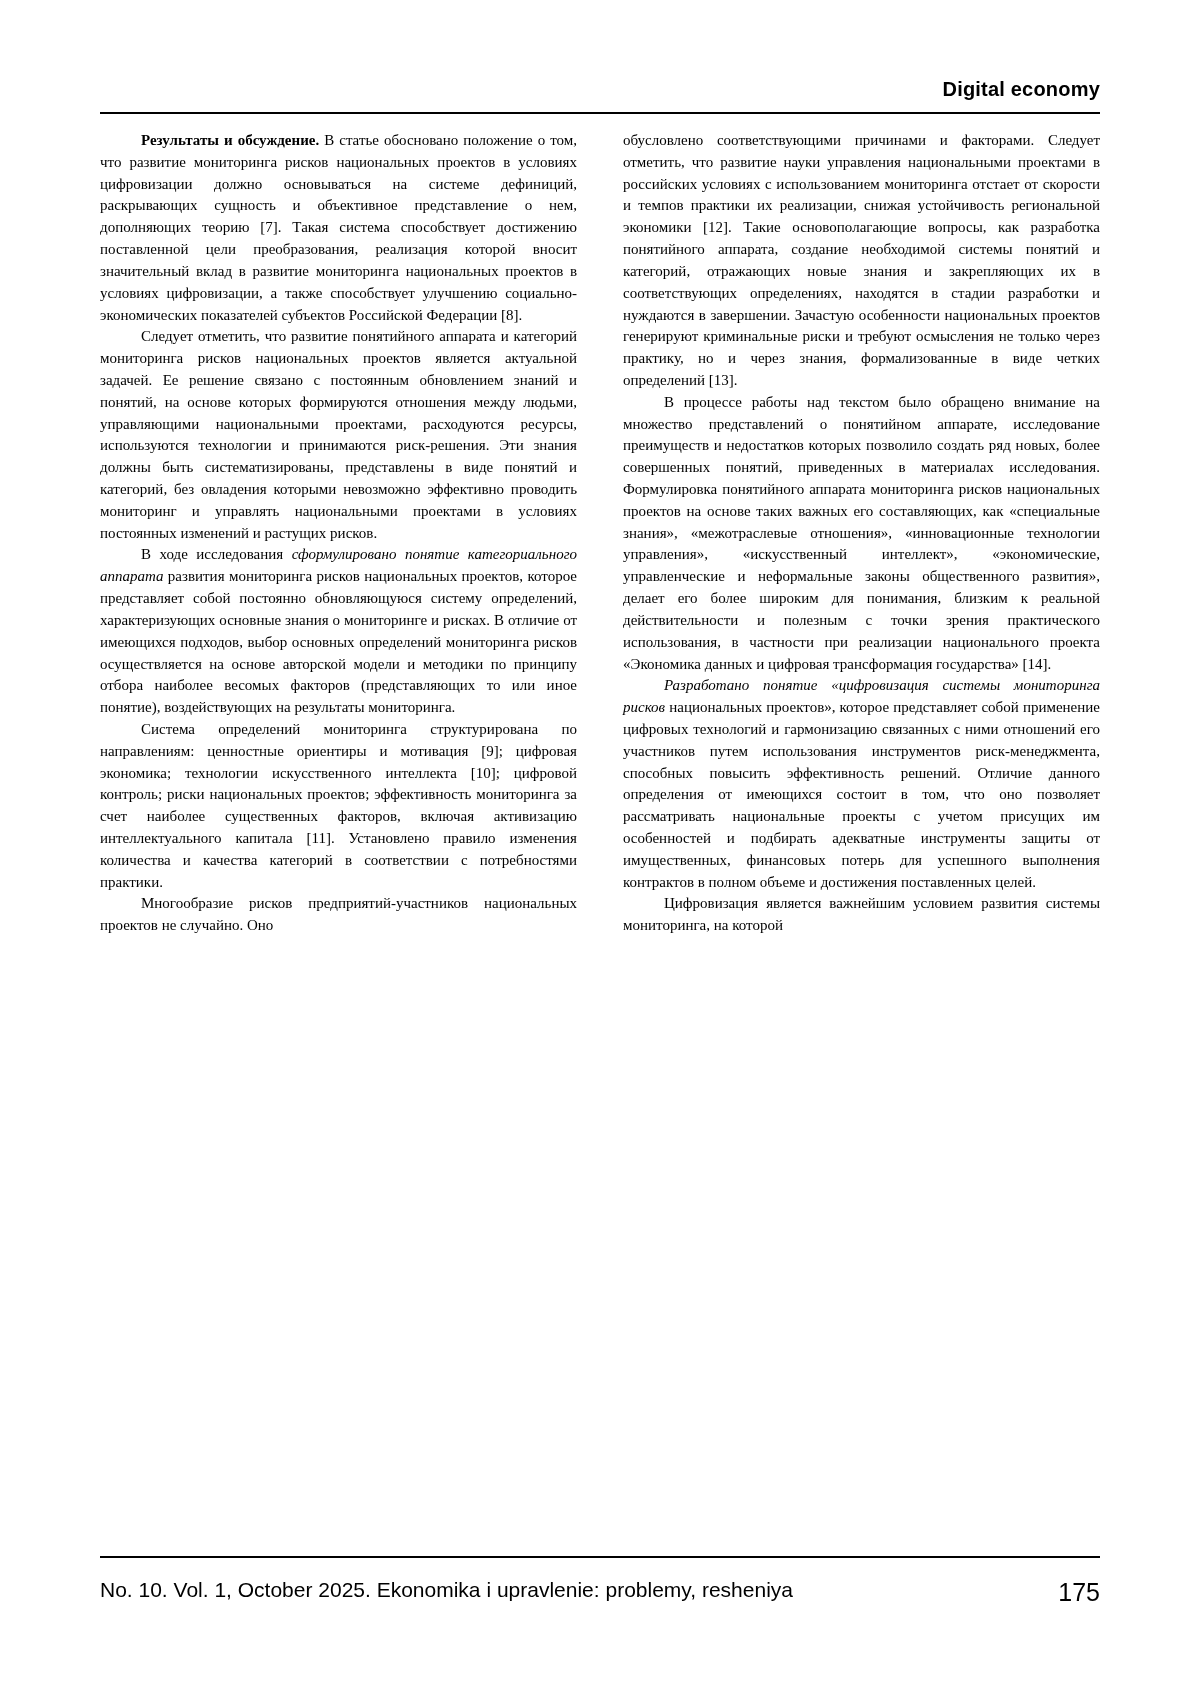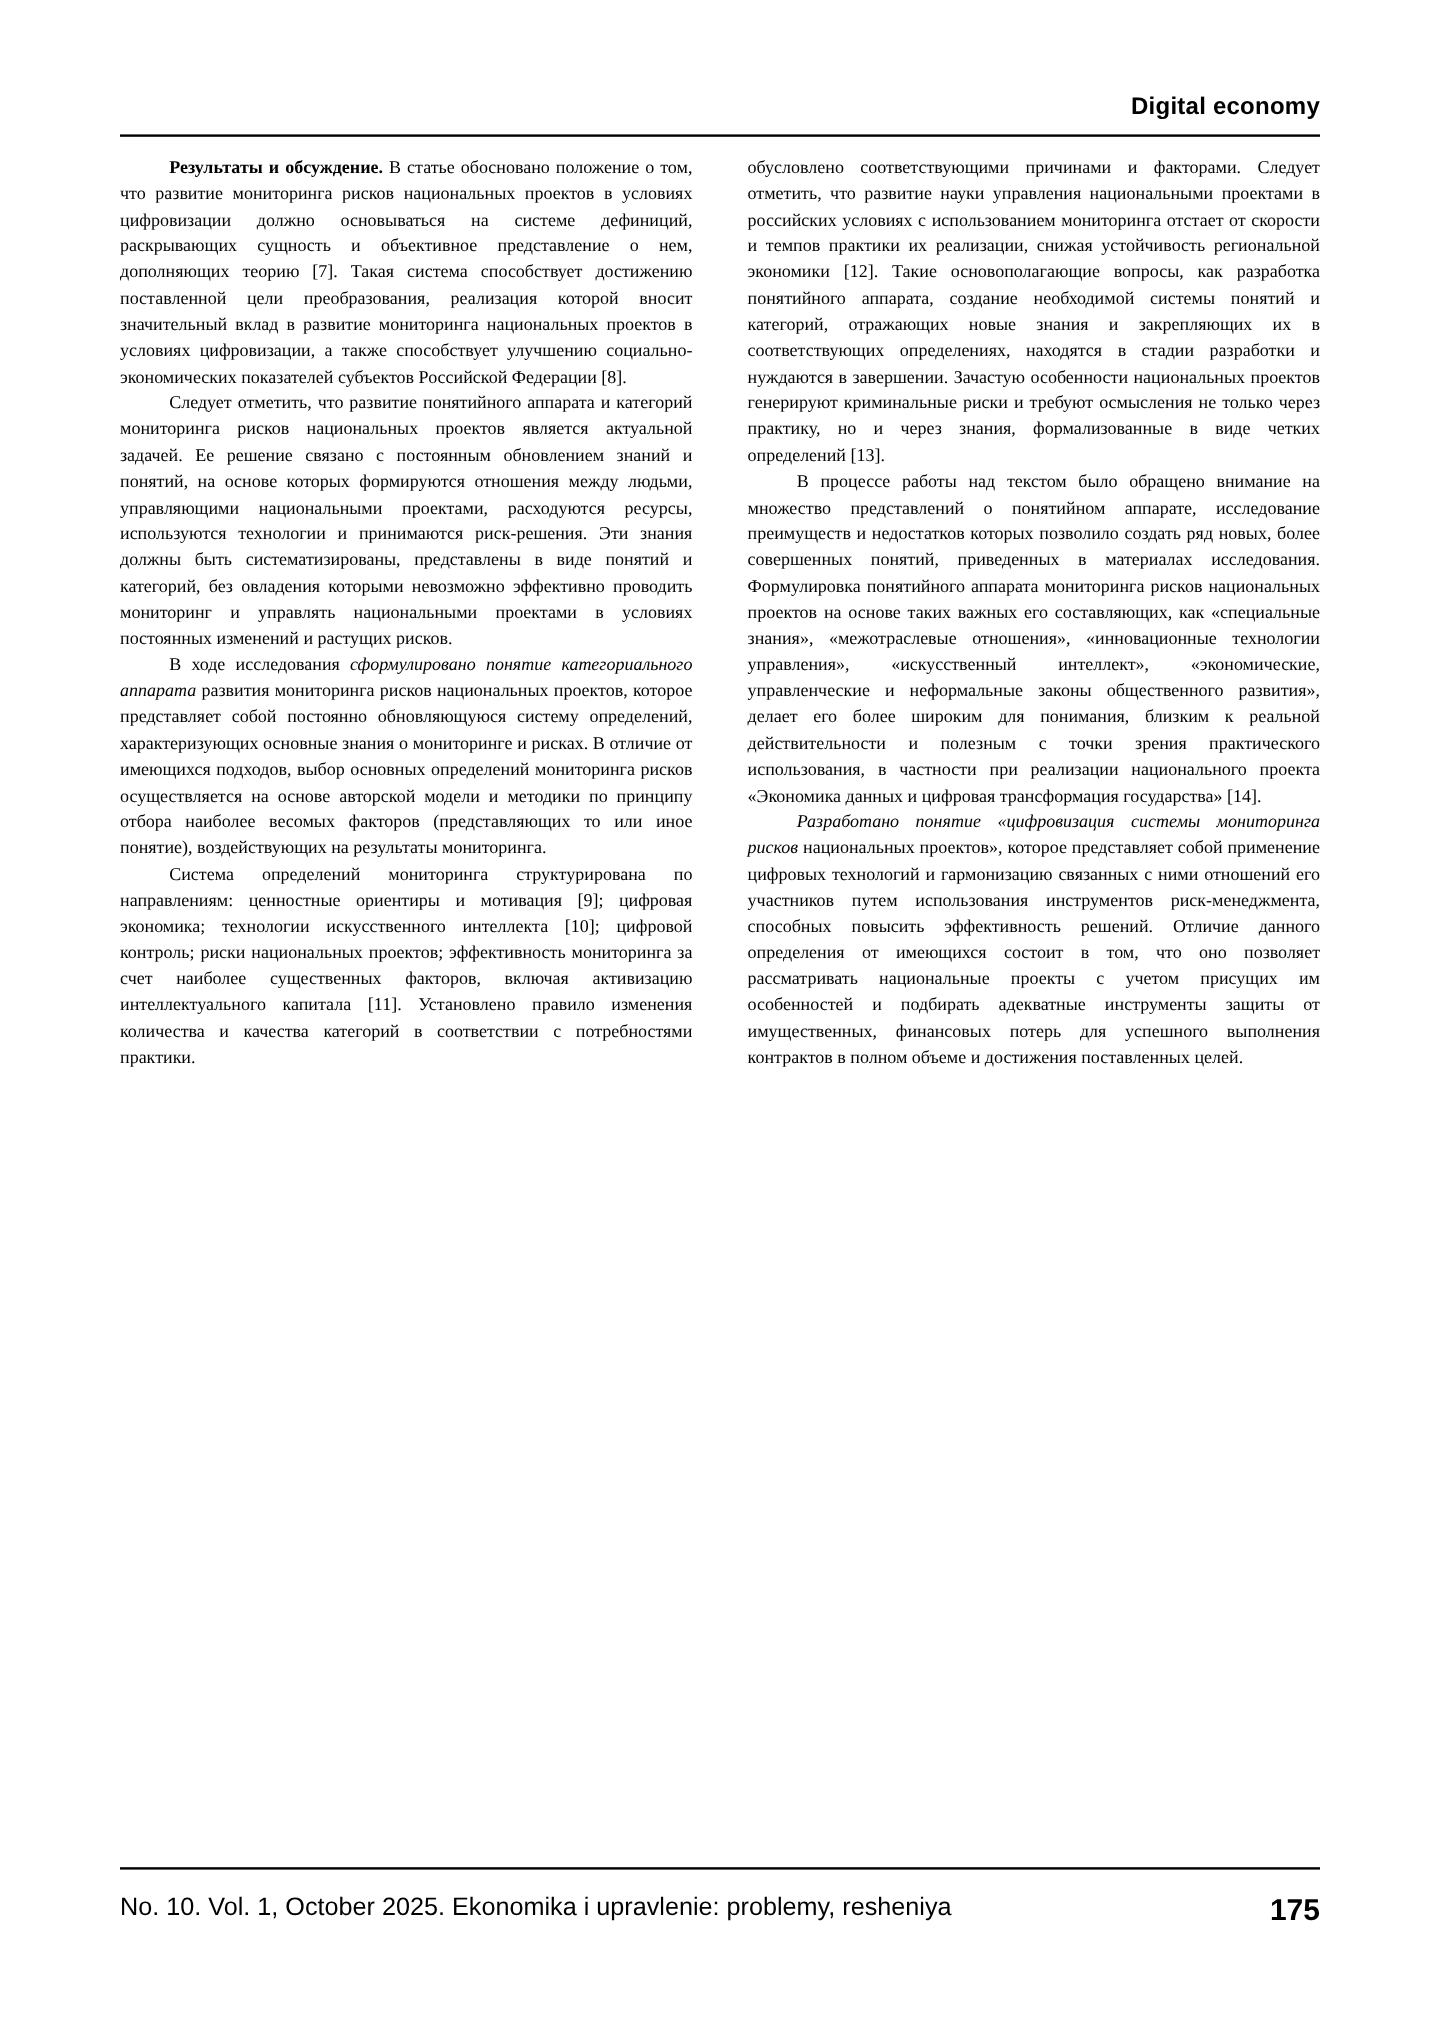--- a/index.html
+++ b/index.html
@@ -86,45 +86,47 @@
     width: 1000px;
     display: flex;
     align-items: flex-start;
     justify-content: space-between;
     font-family: "Liberation Sans", sans-serif;
     font-size: 21px;
     color: #000;
   }
   .footer .page-num {
     font-size: 25px;
-    font-weight: bold;
+    font-weight: normal;
   }
 </style>
 </head>
 <body>
 
 <div class="page">
 
   <div class="running-head">Digital economy</div>
 
   <div class="rule-top"></div>
 
   <div class="columns">
 
     <div class="col">
       <p><b>Результаты и обсуждение.</b><span> В статье обосновано положение о том, что развитие мониторинга рисков национальных проектов в условиях цифровизации должно основываться на системе дефиниций, раскрывающих сущность и объективное представление о нем, дополняющих теорию [7]. Такая система способствует достижению поставленной цели преобразования, реализация которой вносит значительный вклад в развитие мониторинга национальных проектов в условиях цифровизации, а также способствует улучшению социально-экономических показателей субъектов Российской Федерации [8].</span></p>
       <p><span>Следует отметить, что развитие понятийного аппарата и категорий мониторинга рисков национальных проектов является актуальной задачей. Ее решение связано с постоянным обновлением знаний и понятий, на основе которых формируются отношения между людьми, управляющими национальными проектами, расходуются ресурсы, используются технологии и принимаются риск-решения. Эти знания должны быть систематизированы, представлены в виде понятий и категорий, без овладения которыми невозможно эффективно проводить мониторинг и управлять национальными проектами в условиях постоянных изменений и растущих рисков.</span></p>
       <p><span>В ходе исследования </span><i>сформулировано понятие категориального аппарата</i><span> развития мониторинга рисков национальных проектов, которое представляет собой постоянно обновляющуюся систему определений, характеризующих основные знания о мониторинге и рисках. В отличие от имеющихся подходов, выбор основных определений мониторинга рисков осуществляется на основе авторской модели и методики по принципу отбора наиболее весомых факторов (представляющих то или иное понятие), воздействующих на результаты мониторинга.</span></p>
       <p><span>Система определений мониторинга структурирована по направлениям: ценностные ориентиры и мотивация [9]; цифровая экономика; технологии искусственного интеллекта [10]; цифровой контроль; риски национальных проектов; эффективность мониторинга за счет наиболее существенных факторов, включая активизацию интеллектуального капитала [11]. Установлено правило изменения количества и качества категорий в соответствии с потребностями практики.</span></p>
+      <p><span>Многообразие рисков предприятий-участников национальных проектов не случайно. Оно</span></p>
     </div>
 
     <div class="col">
       <p class="no-indent"><span>обусловлено соответствующими причинами и факторами. Следует отметить, что развитие науки управления национальными проектами в российских условиях с использованием мониторинга отстает от скорости и темпов практики их реализации, снижая устойчивость региональной экономики [12]. Такие основополагающие вопросы, как разработка понятийного аппарата, создание необходимой системы понятий и категорий, отражающих новые знания и закрепляющих их в соответствующих определениях, находятся в стадии разработки и нуждаются в завершении. Зачастую особенности национальных проектов генерируют криминальные риски и требуют осмысления не только через практику, но и через знания, формализованные в виде четких определений [13].</span></p>
       <p><span>В процессе работы над текстом было обращено внимание на множество представлений о понятийном аппарате, исследование преимуществ и недостатков которых позволило создать ряд новых, более совершенных понятий, приведенных в материалах исследования. Формулировка понятийного аппарата мониторинга рисков национальных проектов на основе таких важных его составляющих, как «специальные знания», «межотраслевые отношения», «инновационные технологии управления», «искусственный интеллект», «экономические, управленческие и неформальные законы общественного развития», делает его более широким для понимания, близким к реальной действительности и полезным с точки зрения практического использования, в частности при реализации национального проекта «Экономика данных и цифровая трансформация государства» [14].</span></p>
       <p><i>Разработано понятие «цифровизация системы мониторинга рисков</i><span> национальных проектов», которое представляет собой применение цифровых технологий и гармонизацию связанных с ними отношений его участников путем использования инструментов риск-менеджмента, способных повысить эффективность решений. Отличие данного определения от имеющихся состоит в том, что оно позволяет рассматривать национальные проекты с учетом присущих им особенностей и подбирать адекватные инструменты защиты от имущественных, финансовых потерь для успешного выполнения контрактов в полном объеме и достижения поставленных целей.</span></p>
+      <p><span>Цифровизация является важнейшим условием развития системы мониторинга, на которой</span></p>
     </div>
 
   </div>
 
   <div class="rule-bottom"></div>
 
   <div class="footer">
     <span>No. 10. Vol. 1, October 2025. Ekonomika i upravlenie: problemy, resheniya</span>
     <span class="page-num">175</span>
   </div>

